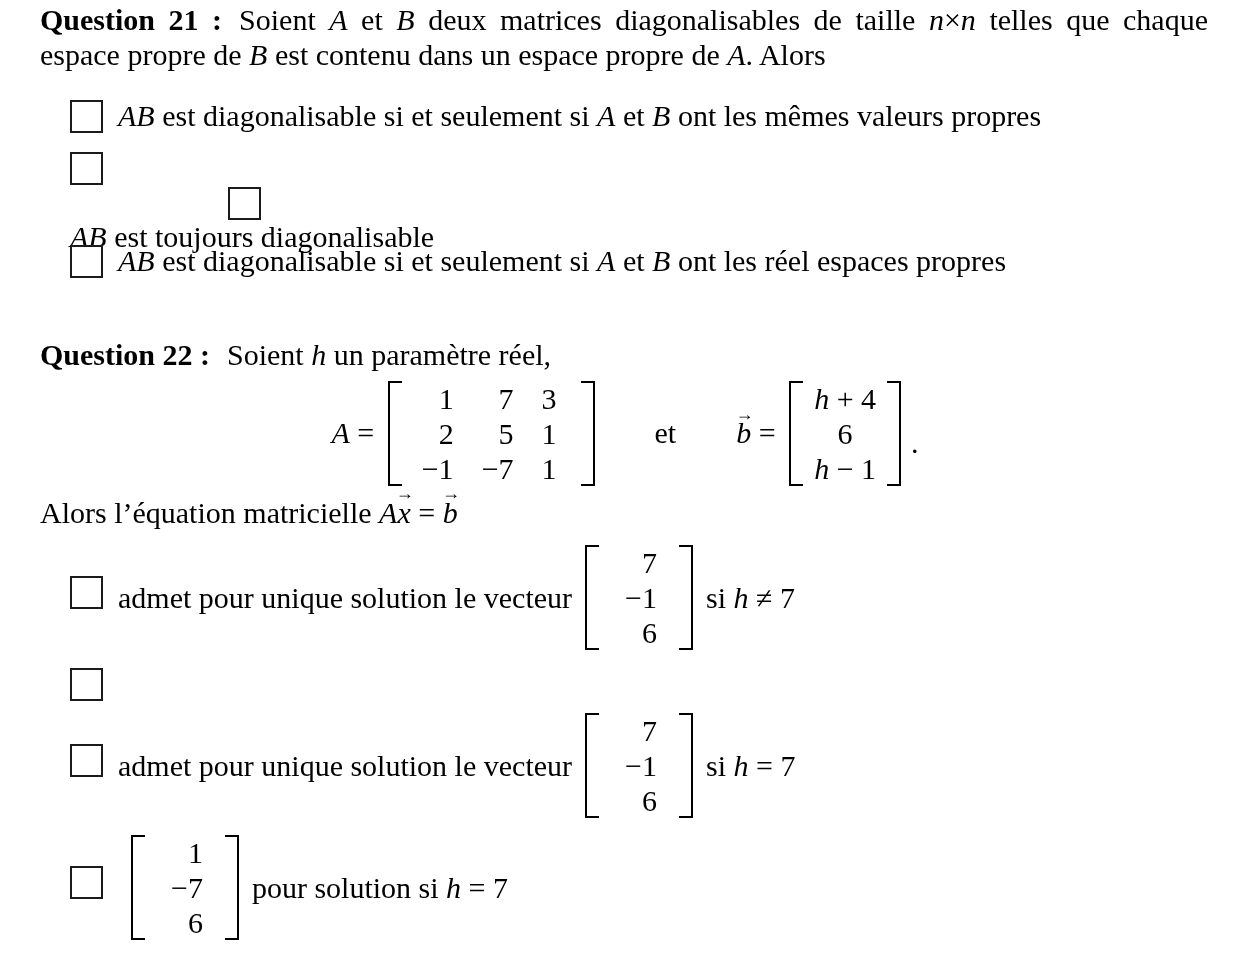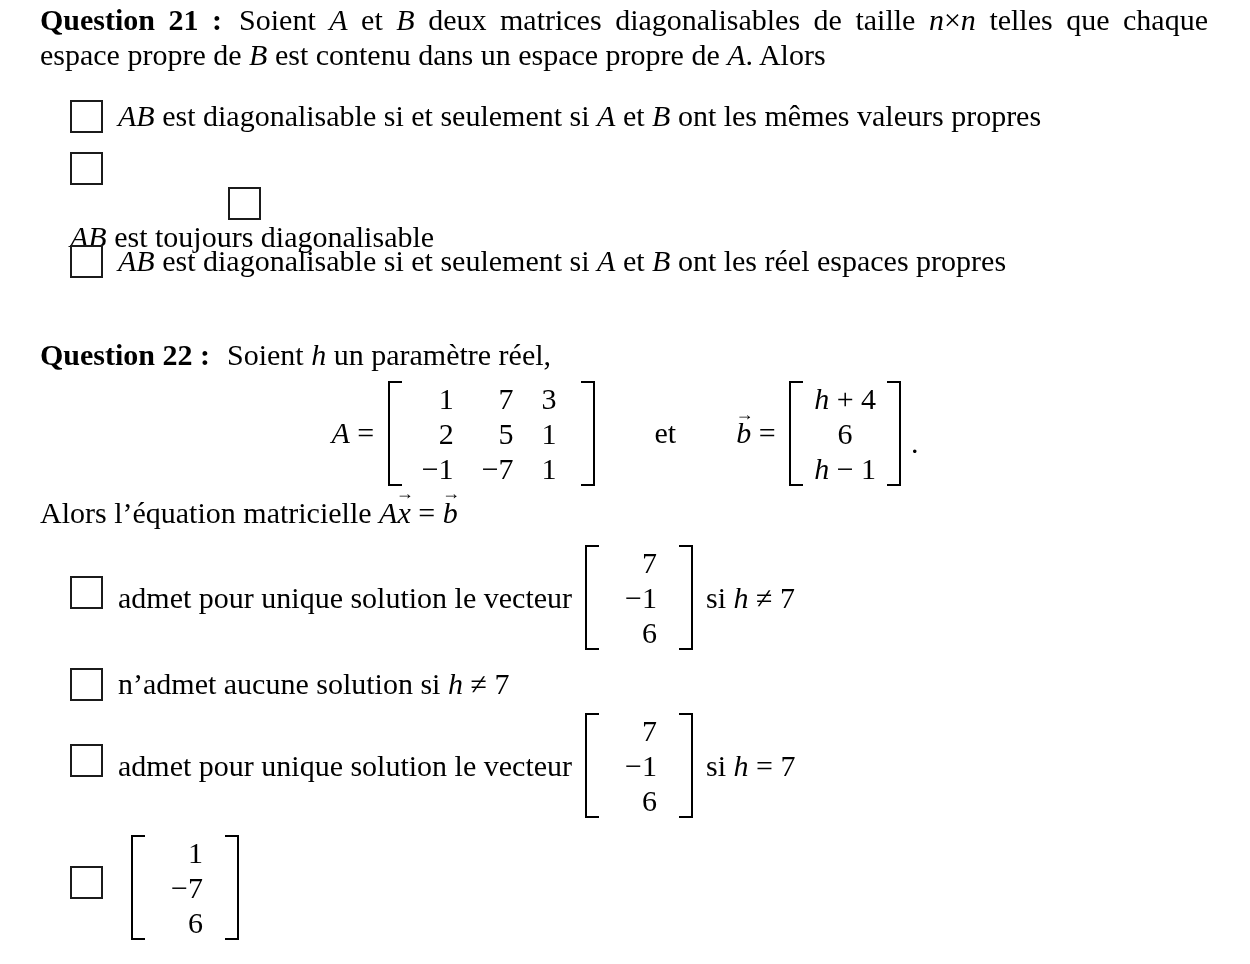--- a/index.html
+++ b/index.html
@@ -140,21 +140,20 @@
         <div class="mcell"><span>−1</span></div>
         <div class="mcell"><span>6</span></div>
       </div>
       <div class="bk br"></div>
     </div>
   <span class="otext" data-bind-rich="q22.options.0.post"><span>si </span><span class="mi">h</span><span> ≠ 7</span></span>
 </div>
 
 <div class="orow" style="top:666px; height:36px;">
   <div class="cb"></div>
-  <span class="otext" data-bind-rich="q22.options.1.pre"><span>n’admet aucune solution si </span><span class="mi">h</span><span> ≠ 7</span></span>
 </div>
 
 <div class="orow tall" style="top:713px; height:105px;">
   <div class="cb"></div>
   <span class="otext" data-bind-rich="q22.options.2.pre"><span>admet pour unique solution le vecteur</span></span>
   <div class="matrix optvec">
       <div class="bk bl"></div>
       <div class="mgrid" style="grid-template-columns: repeat(1, max-content);">
         <div class="mcell"><span>7</span></div>
         <div class="mcell"><span>−1</span></div>
@@ -169,13 +168,14 @@
   <div class="cb"></div>
   <div class="matrix optvec">
       <div class="bk bl"></div>
       <div class="mgrid" style="grid-template-columns: repeat(1, max-content);">
         <div class="mcell"><span>1</span></div>
         <div class="mcell"><span>−7</span></div>
         <div class="mcell"><span>6</span></div>
       </div>
       <div class="bk br"></div>
     </div>
+  <span class="otext" data-bind-rich="q22.options.3.post"><span>pour solution si </span><span class="mi">h</span><span> = 7</span></span>
 </div>
 
 </body></html>

